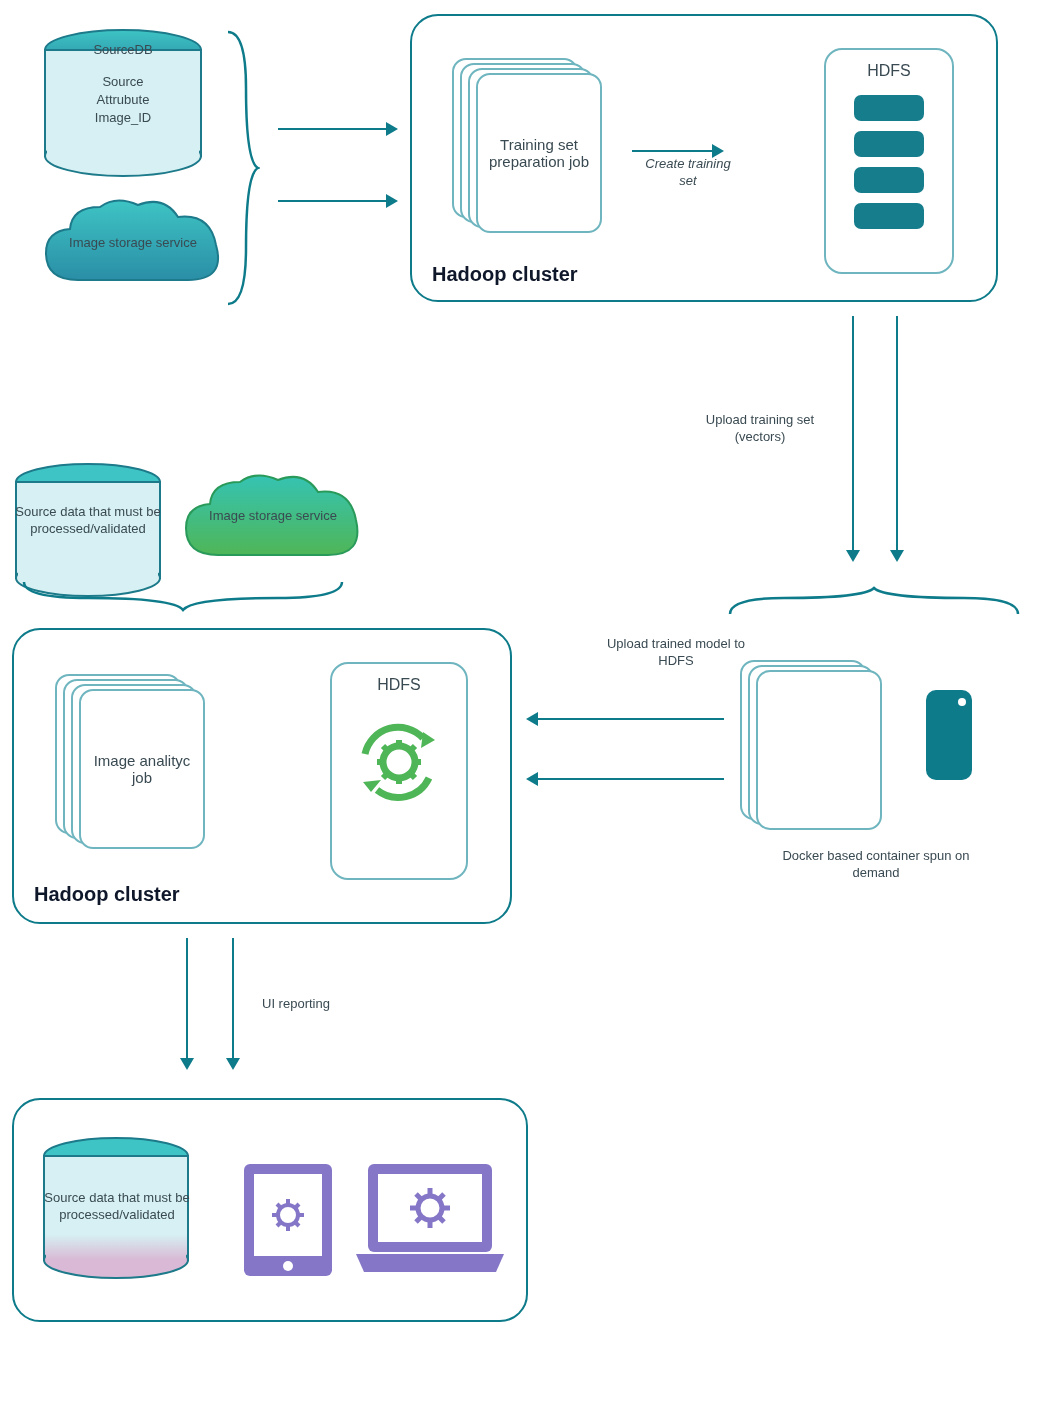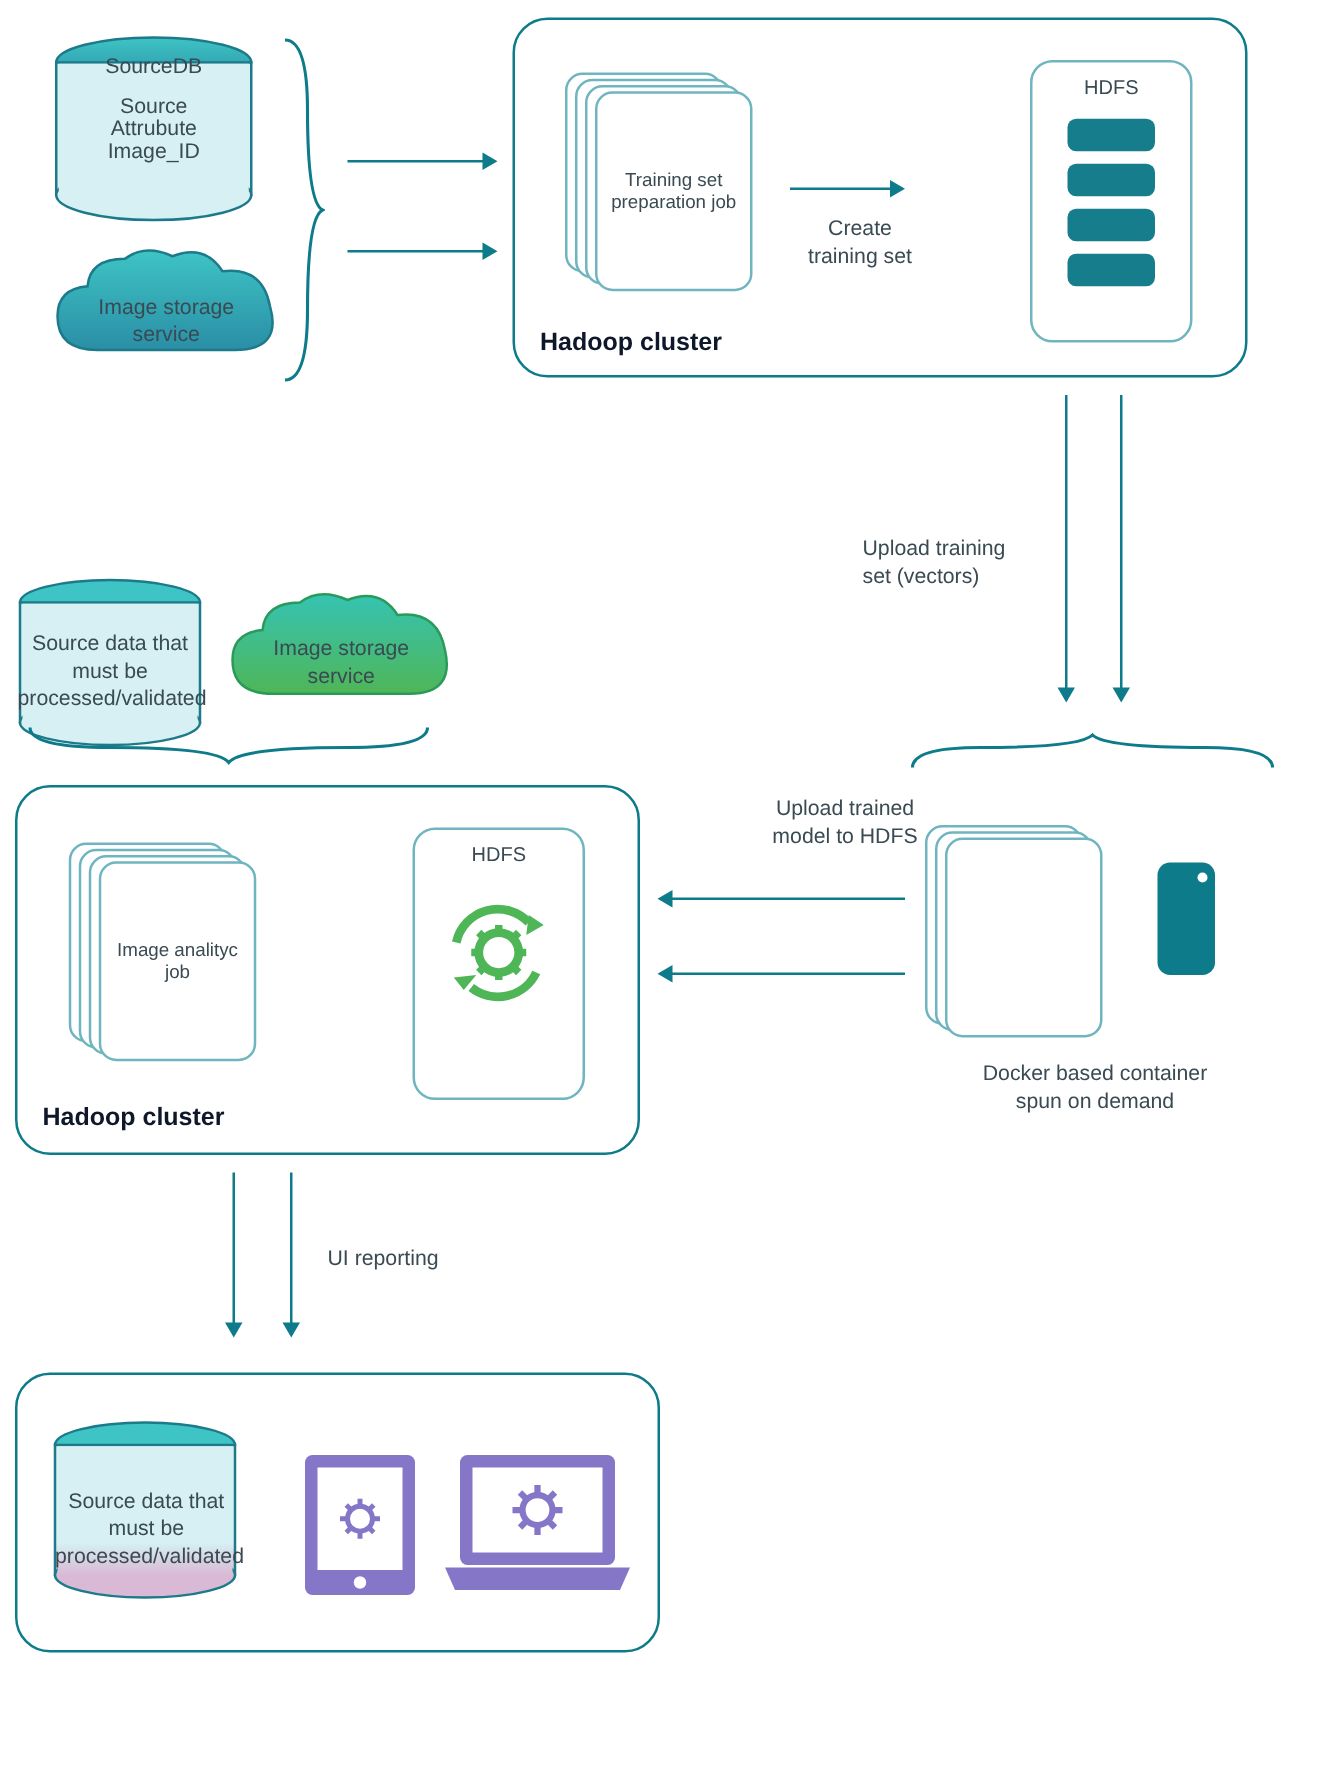--- a/index.html
+++ b/index.html
@@ -5,21 +5,21 @@
   * { box-sizing: border-box; margin: 0; padding: 0; }
   body {
     font-family: -apple-system, BlinkMacSystemFont, "Segoe UI", Arial, sans-serif;
     background: #fff;
     width: 1058px;
     height: 1413px;
     position: relative;
     color: #3a4a52;
   }
   .abs { position: absolute; }
-  .label { font-size: 17px; color: #3a4a52; text-align: center; line-height: 1.3; }
+  .label { font-size: 13px; color: #3a4a52; text-align: center; line-height: 1.3; }
   .label-em { font-size: 20px; font-weight: 600; color: #0f172a; }
 
   
   .cluster-box {
     border: 2px solid #0d7b8a;
     border-radius: 28px;
     background: #fff;
   }
 
   
@@ -111,34 +111,34 @@
   <div class="abs label-em" style="left:20px; bottom:14px;">Hadoop cluster</div>
 
   <div class="card-stack abs" style="left:40px; top:42px;">
     <div class="card"></div>
       <div class="card"></div>
       <div class="card"></div>
     <div class="card-front">Training set preparation job</div>
   </div>
 
   <div class="arrow-h abs" style="left:220px; top:134px; width:90px;"></div>
-  <div class="abs label" style="left:230px; top:156px; width:92px;">Create training set</div>
+  <div class="abs label" style="left:230px; top:140px; width:92px;font-style:italic;">Create training set</div>
 
   <div class="hdfs-box abs" style="left:412px; top:32px; width:130px; height:226px;">
     <div class="hdfs-title">HDFS</div>
     <div class="hdfs-bar"></div>
     <div class="hdfs-bar"></div>
     <div class="hdfs-bar"></div>
     <div class="hdfs-bar"></div>
   </div>
 </div>
 
 <div class="arrow-v abs" style="left:852px; top:316px; height:244px;"></div>
 <div class="arrow-v abs" style="left:896px; top:316px; height:244px;"></div>
-<div class="abs label" style="left:690px; top:428px; width:140px; text-align:left;">Upload training set (vectors)</div>
+<div class="abs label" style="left:690px; top:412px; width:140px; text-align:center;">Upload training set (vectors)</div>
 
 <svg class="abs" style="left:724px; top:584px;" width="300" height="36">
   <path d="M6 30 Q6 14 60 14 Q140 14 150 4 Q160 14 240 14 Q294 14 294 30" fill="none" stroke="#0d7b8a" stroke-width="2.5"></path>
 </svg>
 
 <div class="card-stack abs" style="left:740px; top:660px;">
   <div class="card"></div>
     <div class="card"></div>
     <div class="card"></div>
 </div>

